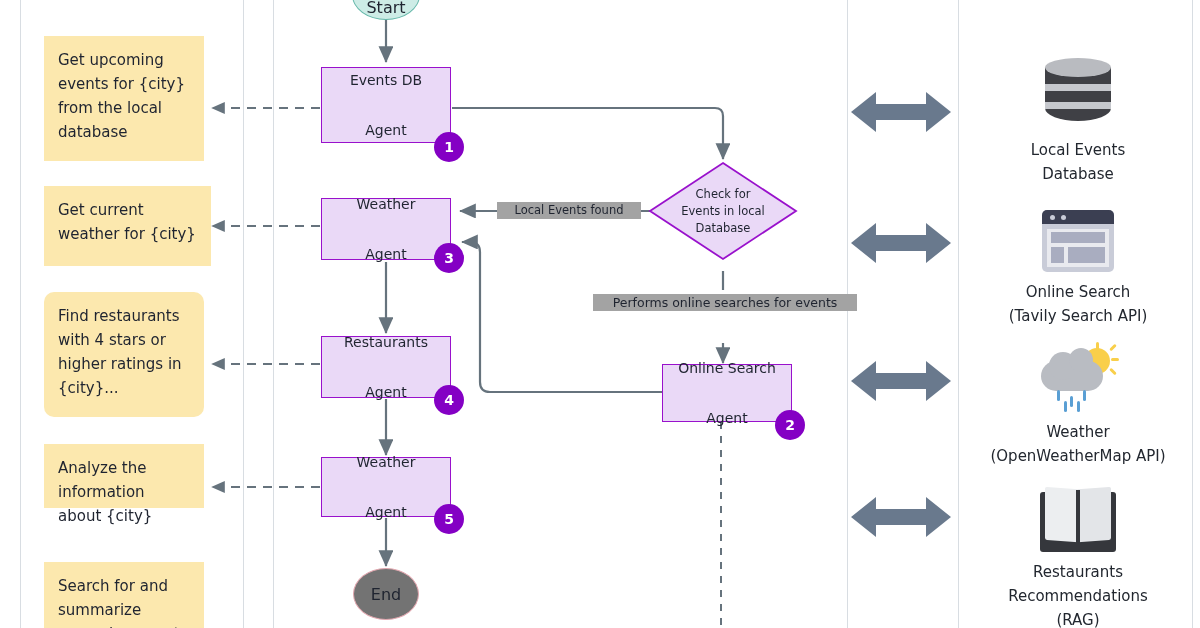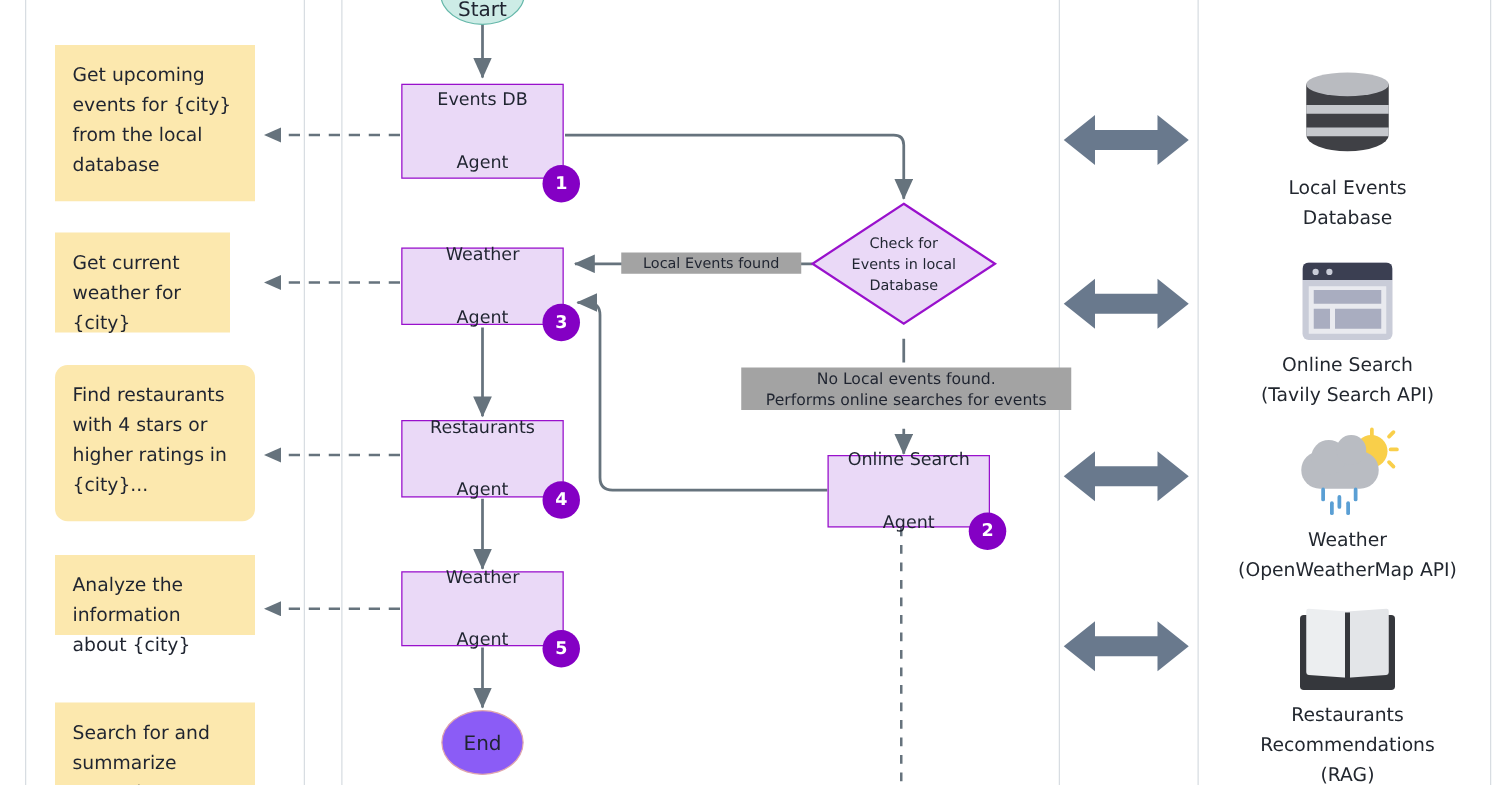--- a/index.html
+++ b/index.html
@@ -24,21 +24,21 @@
   
   .diamond{position:absolute;}
   .diamond .dlabel{position:absolute;inset:0;display:flex;flex-direction:column;
         align-items:center;justify-content:center;text-align:center;
         color:#1f2430;font-size:11.5px;line-height:17px;}
 
   
   .term{position:absolute;border-radius:50%;display:flex;align-items:center;
         justify-content:center;font-size:16px;color:#1f2430;box-sizing:border-box;}
   .term.start{background:#cdece6;border:1.6px solid #66b8aa;}
-  .term.end{background:#8b5cf6;border:1.6px solid #e0a6ae;}
+  .term.end{background:#737373;border:1.6px solid #e0a6ae;}
 
   
   .badge{position:absolute;width:30px;height:30px;border-radius:50%;
          background:#8400c4;color:#fff;font-size:14px;font-weight:600;
          display:flex;align-items:center;justify-content:center;}
 
   
   .elabel{position:absolute;color:#1f2430;font-size:11.5px;line-height:17px;
           text-align:center;background:#a3a3a3;padding:0 2px;}
   .elabel.big{font-size:12.5px;}
@@ -99,21 +99,21 @@
   <div class="vline" style="left:20px;"></div>
   <div class="vline" style="left:243px;"></div>
   <div class="vline" style="left:273px;"></div>
   <div class="vline" style="left:847px;"></div>
   <div class="vline" style="left:958px;"></div>
   <div class="vline" style="left:1192px;"></div>
 
   <div class="note" style="left:44px;top:36px;width:160px;height:125px;">
     <span>Get upcoming events for {city} from the local database</span>
   </div>
-  <div class="note" style="left:44px;top:186px;width:140px;height:80px;">
+  <div class="note" style="left:44px;top:186px;width:167px;height:80px;">
     <span>Get current weather for {city}</span>
   </div>
   <div class="note" style="left:44px;top:292px;width:160px;height:125px;border-radius:10px;">
     <span>Find restaurants with 4 stars or higher ratings in {city}...</span>
   </div>
   <div class="note" style="left:44px;top:444px;width:160px;height:64px;">
     <span>Analyze the information about {city}</span>
   </div>
   <div class="note" style="left:44px;top:562px;width:160px;height:90px;">
     <span>Search for and summarize upcoming events</span>
@@ -187,21 +187,20 @@
       <div>Events in local</div>
       <div>Database</div>
     </div>
   </div>
 
   <div class="elabel" style="left:497px;top:202px;width:140px;">
     <span>Local Events found</span>
   </div>
 
   <div class="elabel big" style="left:593px;top:294px;width:260px;">
-    <div>No Local events found.</div>
     <div>Performs online searches for events</div>
   </div>
 
   <div class="pbox" style="left:662px;top:364px;width:130px;height:58px;">
     <span>
       <span>Online Search</span><br>
       <span>Agent</span>
     </span>
   </div>
   <div class="badge" style="left:775px;top:410px;">

